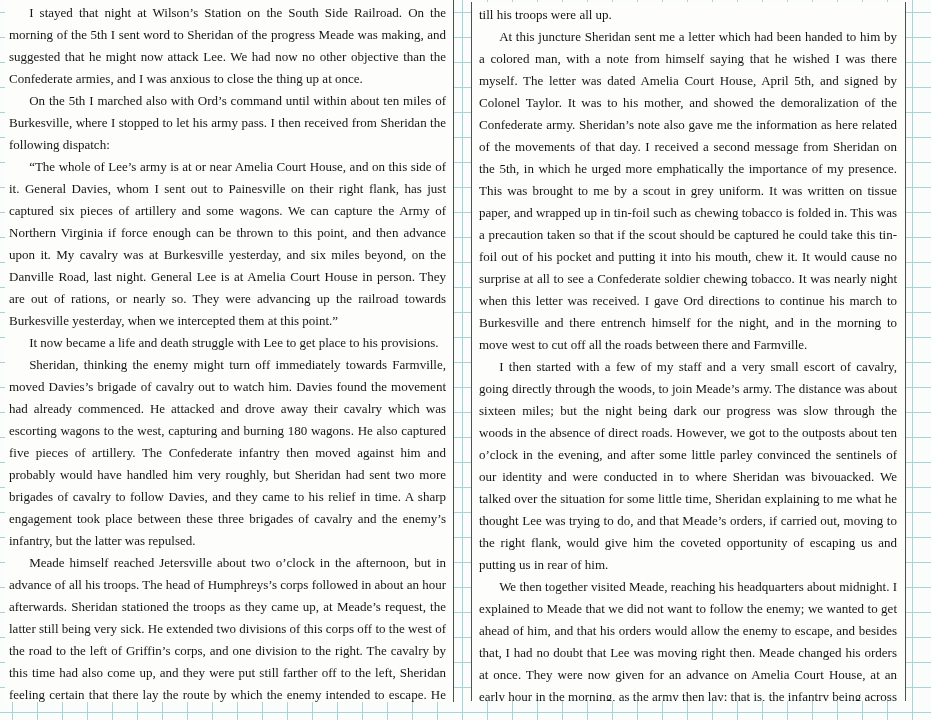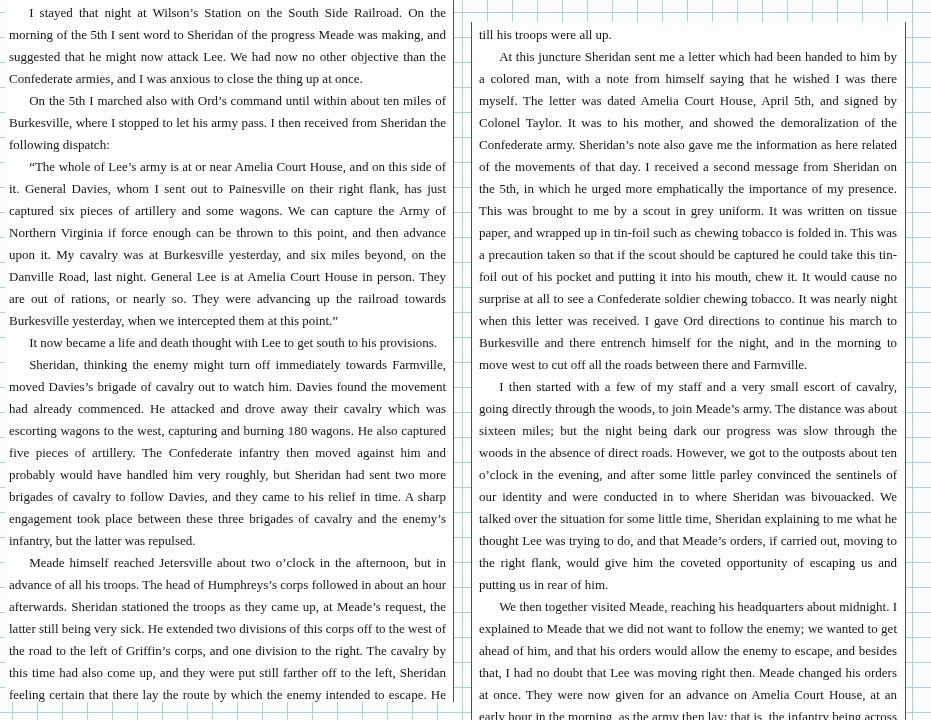--- a/index.html
+++ b/index.html
@@ -28,21 +28,21 @@
     background: var(--paper);
     overflow: hidden;
   }
   .sheet.left {
     left: 5px; top: 0;
     width: 449px; height: 702px;
     border-right: 1px solid var(--rule);
     padding: 2px 7px 0 4px;
   }
   .sheet.right {
-    left: 471px; top: 22px;
+    left: 471px; top: 2px;
     width: 435px; height: 699px;
     border-left: 1px solid var(--rule);
     border-right: 1px solid var(--rule);
     padding: 2px 8px 0 7px;
   }
   .para {
     font-size: 13px;
     line-height: 22px;
     text-align: justify;
     text-justify: inter-word;
@@ -52,21 +52,21 @@
   }
   .para.indent { text-indent: 1.55em; }
 </style>
 </head>
 <body>
 
 <div class="sheet left">
     <p class="para indent">I stayed that night at Wilson’s Station on the South Side Railroad. On the morning of the 5th I sent word to Sheridan of the progress Meade was making, and suggested that he might now attack Lee. We had now no other objective than the Confederate armies, and I was anxious to close the thing up at once.</p>
     <p class="para indent">On the 5th I marched also with Ord’s command until within about ten miles of Burkesville, where I stopped to let his army pass. I then received from Sheridan the following dispatch:</p>
     <p class="para indent">“The whole of Lee’s army is at or near Amelia Court House, and on this side of it. General Davies, whom I sent out to Painesville on their right flank, has just captured six pieces of artillery and some wagons. We can capture the Army of Northern Virginia if force enough can be thrown to this point, and then advance upon it. My cavalry was at Burkesville yesterday, and six miles beyond, on the Danville Road, last night. General Lee is at Amelia Court House in person. They are out of rations, or nearly so. They were advancing up the railroad towards Burkesville yesterday, when we intercepted them at this point.”</p>
-    <p class="para indent">It now became a life and death thought with Lee to get south to his provisions.</p>
+    <p class="para indent">It now became a life and death struggle with Lee to get place to his provisions.</p>
     <p class="para indent">Sheridan, thinking the enemy might turn off immediately towards Farmville, moved Davies’s brigade of cavalry out to watch him. Davies found the movement had already commenced. He attacked and drove away their cavalry which was escorting wagons to the west, capturing and burning 180 wagons. He also captured five pieces of artillery. The Confederate infantry then moved against him and probably would have handled him very roughly, but Sheridan had sent two more brigades of cavalry to follow Davies, and they came to his relief in time. A sharp engagement took place between these three brigades of cavalry and the enemy’s infantry, but the latter was repulsed.</p>
     <p class="para indent">Meade himself reached Jetersville about two o’clock in the afternoon, but in advance of all his troops. The head of Humphreys’s corps followed in about an hour afterwards. Sheridan stationed the troops as they came up, at Meade’s request, the latter still being very sick. He extended two divisions of this corps off to the west of the road to the left of Griffin’s corps, and one division to the right. The cavalry by this time had also come up, and they were put still farther off to the left, Sheridan feeling certain that there lay the route by which the enemy intended to escape. He wanted to attack, feeling that if time was given, the enemy would get away; but Meade prevented this, preferring to wait</p>
   </div>
 
 <div class="sheet right">
     <p class="para">till his troops were all up.</p>
     <p class="para indent">At this juncture Sheridan sent me a letter which had been handed to him by a colored man, with a note from himself saying that he wished I was there myself. The letter was dated Amelia Court House, April 5th, and signed by Colonel Taylor. It was to his mother, and showed the demoralization of the Confederate army. Sheridan’s note also gave me the information as here related of the movements of that day. I received a second message from Sheridan on the 5th, in which he urged more emphatically the importance of my presence. This was brought to me by a scout in grey uniform. It was written on tissue paper, and wrapped up in tin-foil such as chewing tobacco is folded in. This was a precaution taken so that if the scout should be captured he could take this tin-foil out of his pocket and putting it into his mouth, chew it. It would cause no surprise at all to see a Confederate soldier chewing tobacco. It was nearly night when this letter was received. I gave Ord directions to continue his march to Burkesville and there entrench himself for the night, and in the morning to move west to cut off all the roads between there and Farmville.</p>
     <p class="para indent">I then started with a few of my staff and a very small escort of cavalry, going directly through the woods, to join Meade’s army. The distance was about sixteen miles; but the night being dark our progress was slow through the woods in the absence of direct roads. However, we got to the outposts about ten o’clock in the evening, and after some little parley convinced the sentinels of our identity and were conducted in to where Sheridan was bivouacked. We talked over the situation for some little time, Sheridan explaining to me what he thought Lee was trying to do, and that Meade’s orders, if carried out, moving to the right flank, would give him the coveted opportunity of escaping us and putting us in rear of him.</p>
     <p class="para indent">We then together visited Meade, reaching his headquarters about midnight. I explained to Meade that we did not want to follow the enemy; we wanted to get ahead of him, and that his orders would allow the enemy to escape, and besides that, I had no doubt that Lee was moving right then. Meade changed his orders at once. They were now given for an advance on Amelia Court House, at an early hour in the morning, as the army then lay; that is, the infantry being across the railroad, most of it to the west of the road, with the cavalry swung out still farther to the left.</p>
   </div>

